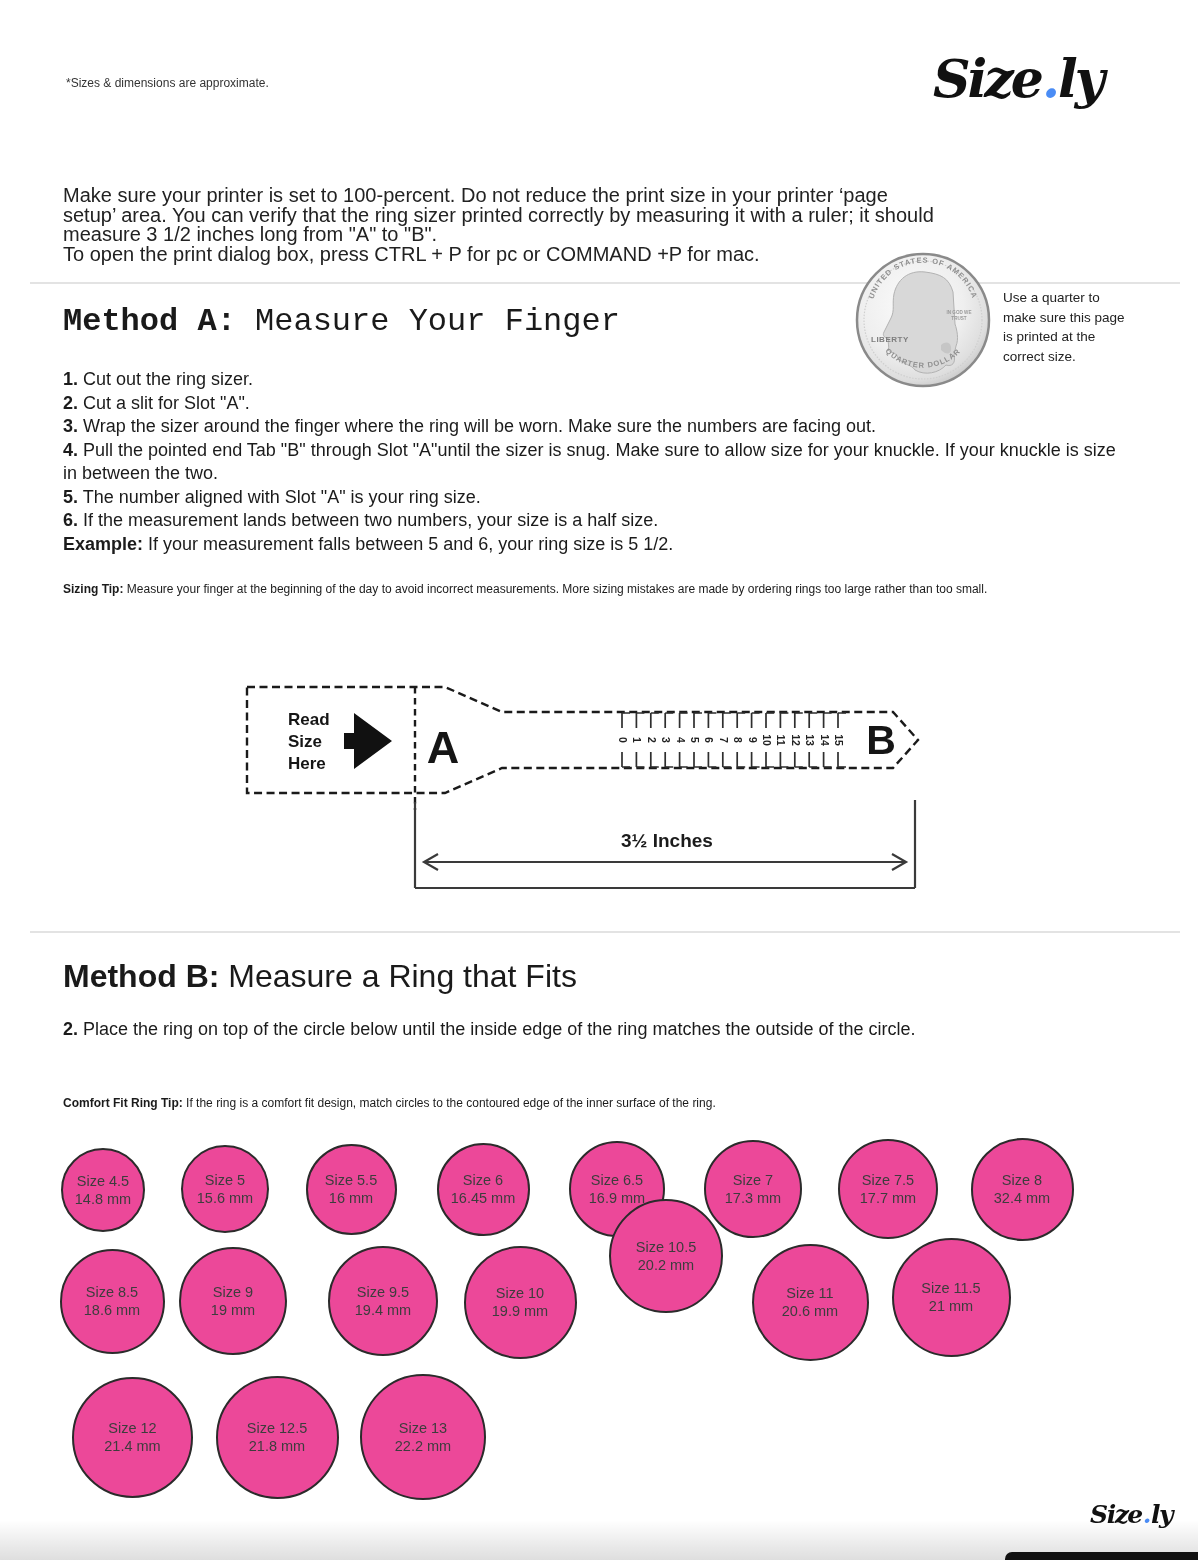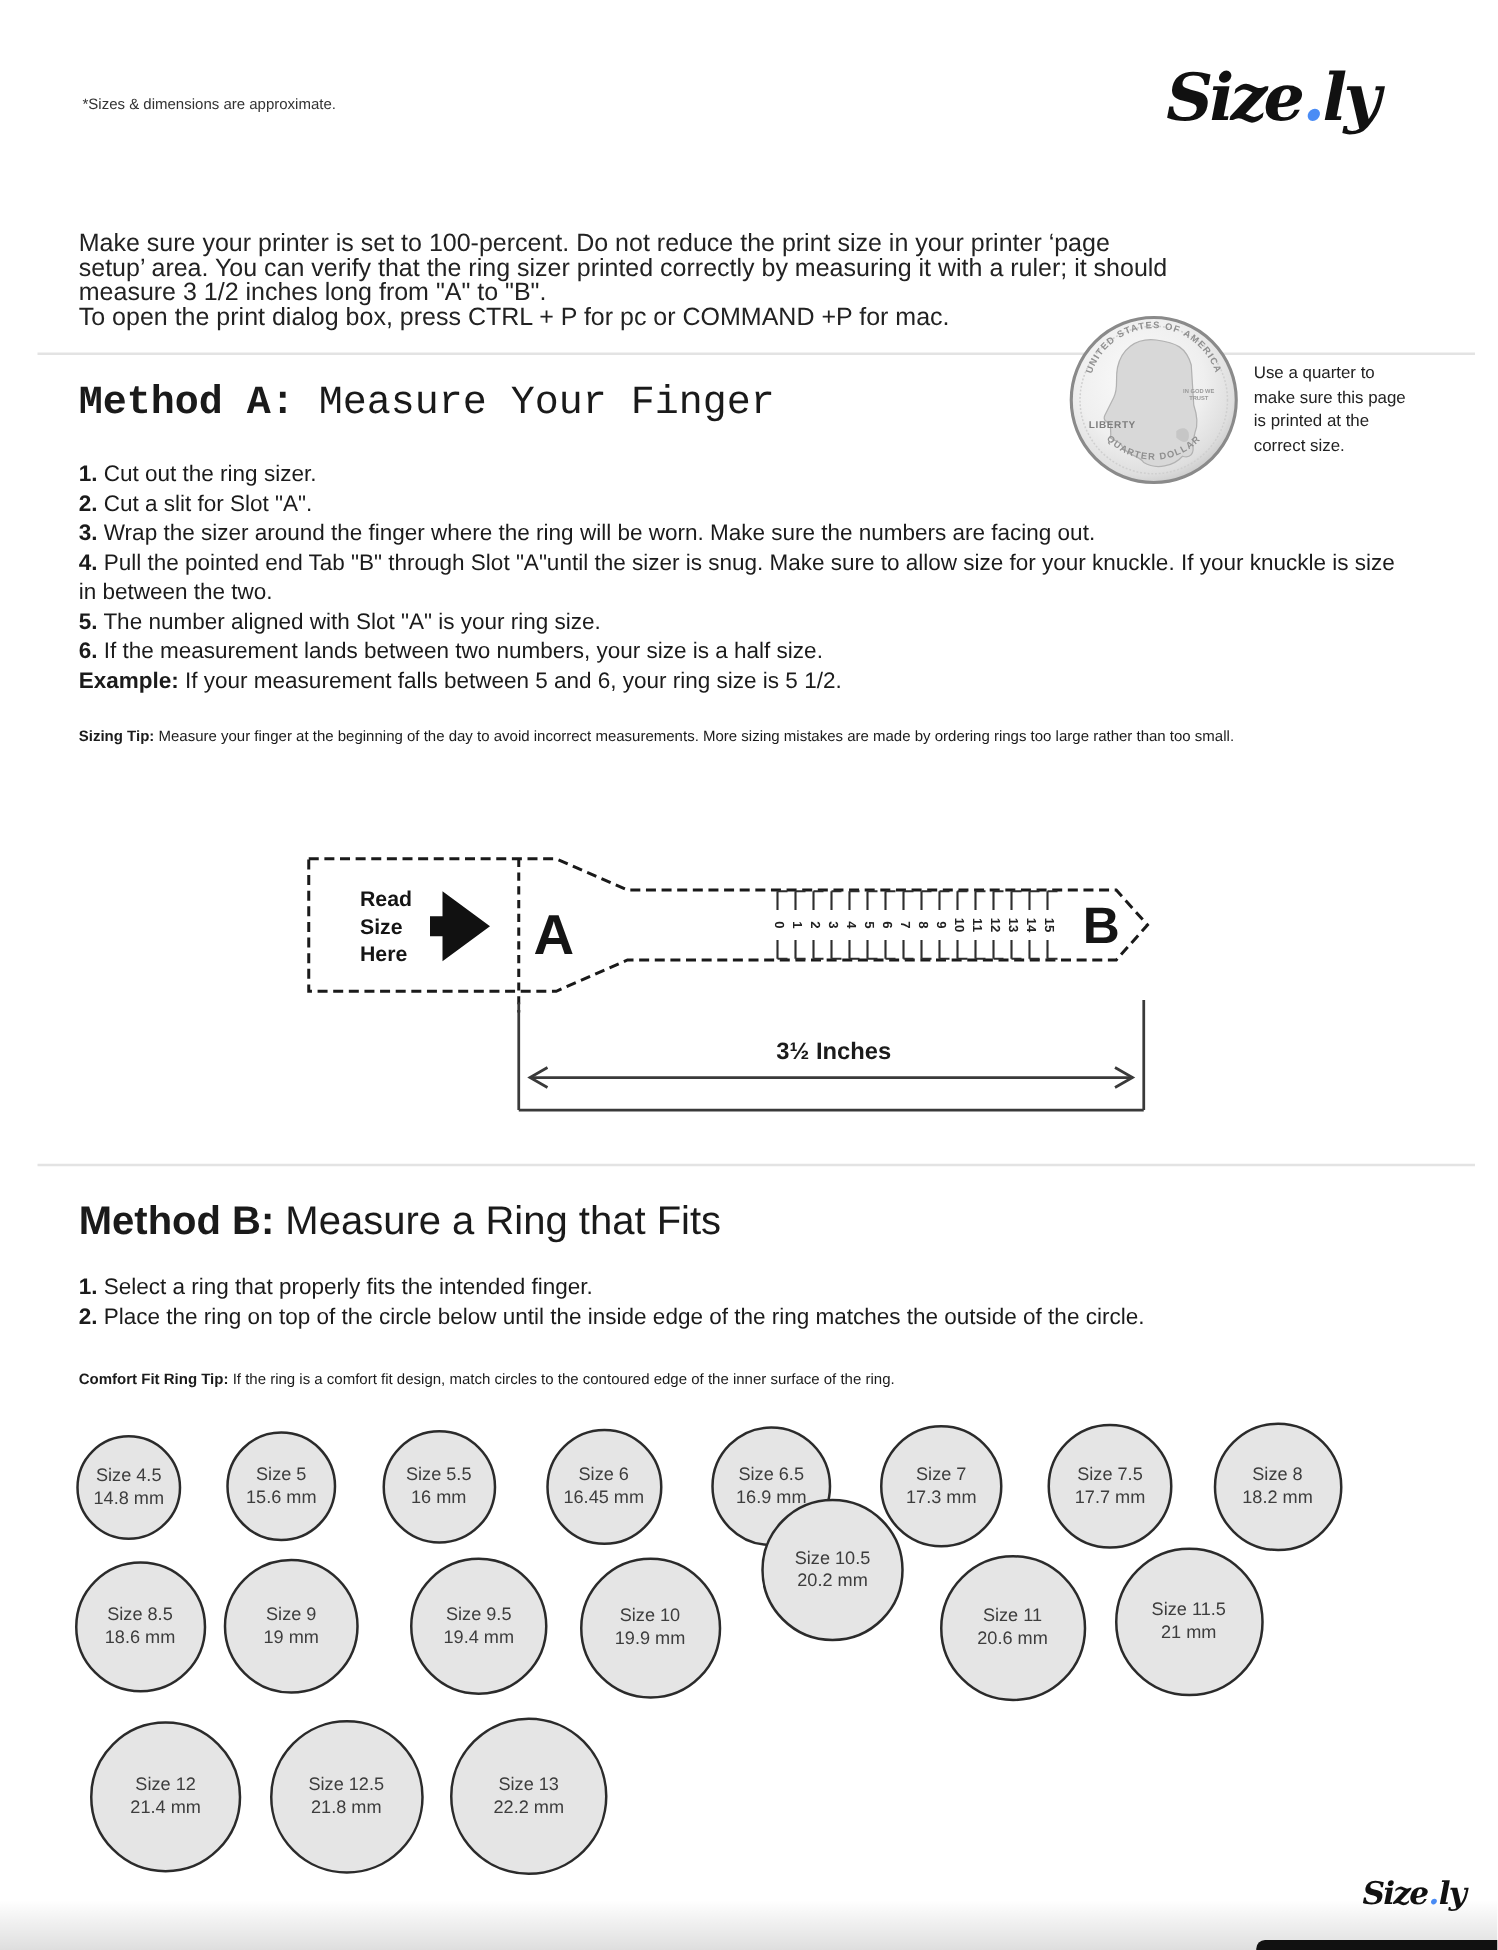--- a/index.html
+++ b/index.html
@@ -44,21 +44,21 @@
   .slit{stroke:#1a1a1a;stroke-width:2.4;stroke-dasharray:6.5 4.5;}
   .tickmark{stroke:#2e2e2e;stroke-width:1.7;fill:none;}
   .ticknum{font-size:10.5px;font-weight:bold;fill:#222;font-family:"Liberation Sans",sans-serif;}
   .letter-a{font-size:45px;font-weight:bold;fill:#151515;font-family:"Liberation Sans",sans-serif;}
   .letter-b{font-size:41px;font-weight:bold;fill:#151515;font-family:"Liberation Sans",sans-serif;}
   .read-label{font-size:17px;font-weight:bold;fill:#151515;font-family:"Liberation Sans",sans-serif;}
   .bracket{stroke:#3a3a3a;stroke-width:2.2;fill:none;}
   .len-label{font-size:19px;font-weight:bold;fill:#1b1b1b;font-family:"Liberation Sans",sans-serif;}
   
   .ring-circle{position:absolute;border:2.5px solid #2b2b2b;border-radius:50%;
-    display:flex;align-items:center;justify-content:center;box-sizing:border-box;background:#e5e5e5;}
+    display:flex;align-items:center;justify-content:center;box-sizing:border-box;background:#ec4899;}
   .ring-label{display:flex;flex-direction:column;align-items:center;font-size:14.5px;line-height:18px;color:#3d3d3d;text-align:center;}
   
   .bottom-fade{left:0;bottom:0;width:100%;height:40px;background:linear-gradient(to bottom,rgba(0,0,0,0),rgba(0,0,0,0.13));}
   .corner-bar{left:1005px;top:1552px;width:193px;height:8px;background:#111;border-top-left-radius:7px;}
 </style>
 </head>
 <body>
 
 <div class="abs doc-title">
   <div class="note">*Sizes &amp; dimensions are approximate.</div>
@@ -165,21 +165,20 @@
   <polyline class="bracket" points="198,171 184,179 198,187"></polyline>
   <polyline class="bracket" points="652,171 666,179 652,187"></polyline>
   <text class="len-label" x="427" y="164" text-anchor="middle">3½ Inches</text>
 </svg>
 
 <div class="abs divider d2"></div>
 
 <div class="abs method-heading hb"><b>Method B:</b><span> Measure a Ring that Fits</span></div>
 
 <div class="abs steps steps-b">
-  <div class="step"><b>1.</b> <span>Select a ring that properly fits the intended finger.</span></div>
   <div class="step"><b>2.</b> <span>Place the ring on top of the circle below until the inside edge of the ring matches the outside of the circle.</span></div>
 </div>
 
 <div class="abs tip tip-b"><b>Comfort Fit Ring Tip:</b> <span>If the ring is a comfort fit design, match circles to the contoured edge of the inner surface of the ring.</span></div>
 
 <div id="rings-area">
     <div class="ring-circle" style="height: 84px; width: 84px; left: 61px; top: 1148px;">
       <div class="ring-label">
         <span>Size 4.5</span>
         <span>14.8 mm</span>
@@ -217,21 +216,21 @@
     </div>
     <div class="ring-circle" style="height: 100px; width: 100px; left: 838px; top: 1139px;">
       <div class="ring-label">
         <span>Size 7.5</span>
         <span>17.7 mm</span>
       </div>
     </div>
     <div class="ring-circle" style="height: 103px; width: 103px; left: 970.5px; top: 1137.5px;">
       <div class="ring-label">
         <span>Size 8</span>
-        <span>18.2 mm</span>
+        <span>32.4 mm</span>
       </div>
     </div>
     <div class="ring-circle" style="height: 105px; width: 105px; left: 59.5px; top: 1248.5px;">
       <div class="ring-label">
         <span>Size 8.5</span>
         <span>18.6 mm</span>
       </div>
     </div>
     <div class="ring-circle" style="height: 108px; width: 108px; left: 179px; top: 1247px;">
       <div class="ring-label">

